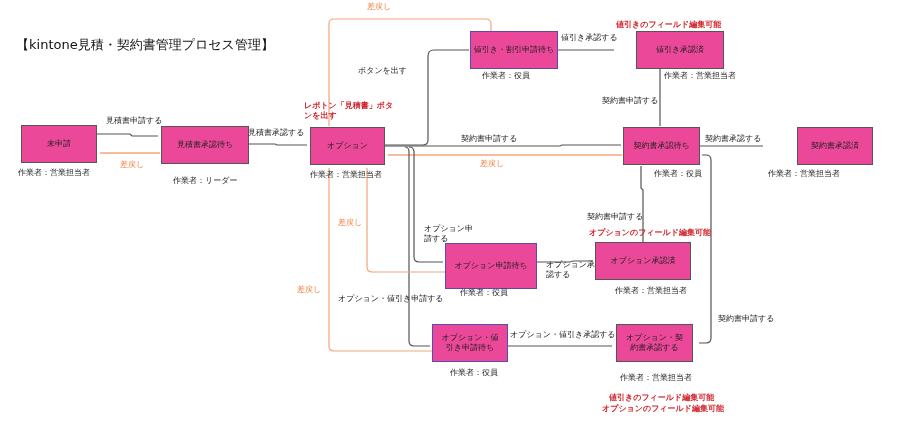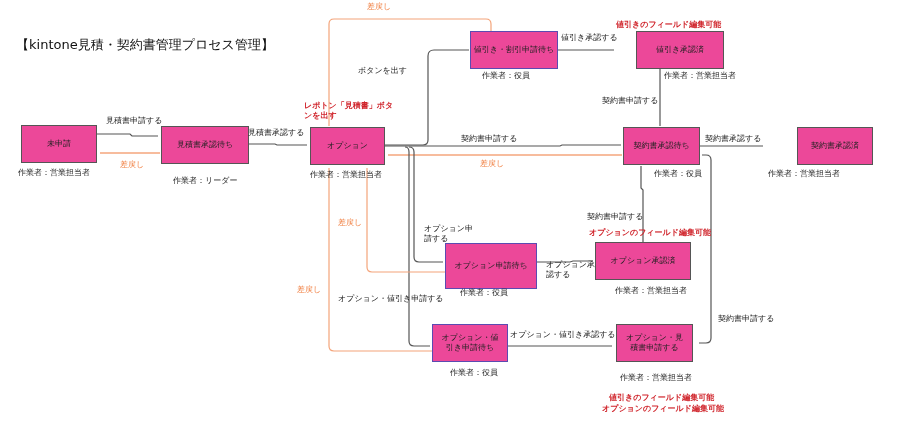--- a/index.html
+++ b/index.html
@@ -116,21 +116,21 @@
   <span>オプション承認済</span>
 </div>
 <div class="lbl" style="left:615px;top:286px;">作業者：営業担当者</div>
 
 <div class="box purple" style="left:432px;top:324px;width:76px;height:38px;">
   <span style="display:block;width:60px;">オプション・値引き申請待ち</span>
 </div>
 <div class="lbl" style="left:450px;top:368px;">作業者：役員</div>
 
 <div class="box" style="left:616px;top:324px;width:77px;height:38px;">
-  <span style="display:block;width:64px;">オプション・見積書申請する</span>
+  <span style="display:block;width:64px;">オプション・契約書承認する</span>
 </div>
 <div class="lbl" style="left:620px;top:373px;">作業者：営業担当者</div>
 
 <div class="lbl" style="left:106px;top:116px;">見積書申請する</div>
 <div class="lbl orange" style="left:120px;top:160px;">差戻し</div>
 <div class="lbl" style="left:248px;top:128px;">見積書承認する</div>
 <div class="lbl" style="left:358px;top:66px;">ボタンを出す</div>
 <div class="lbl" style="left:561px;top:33px;">値引き承認する</div>
 <div class="lbl orange" style="left:367px;top:2px;">差戻し</div>
 <div class="lbl" style="left:602px;top:96px;">契約書申請する</div>

